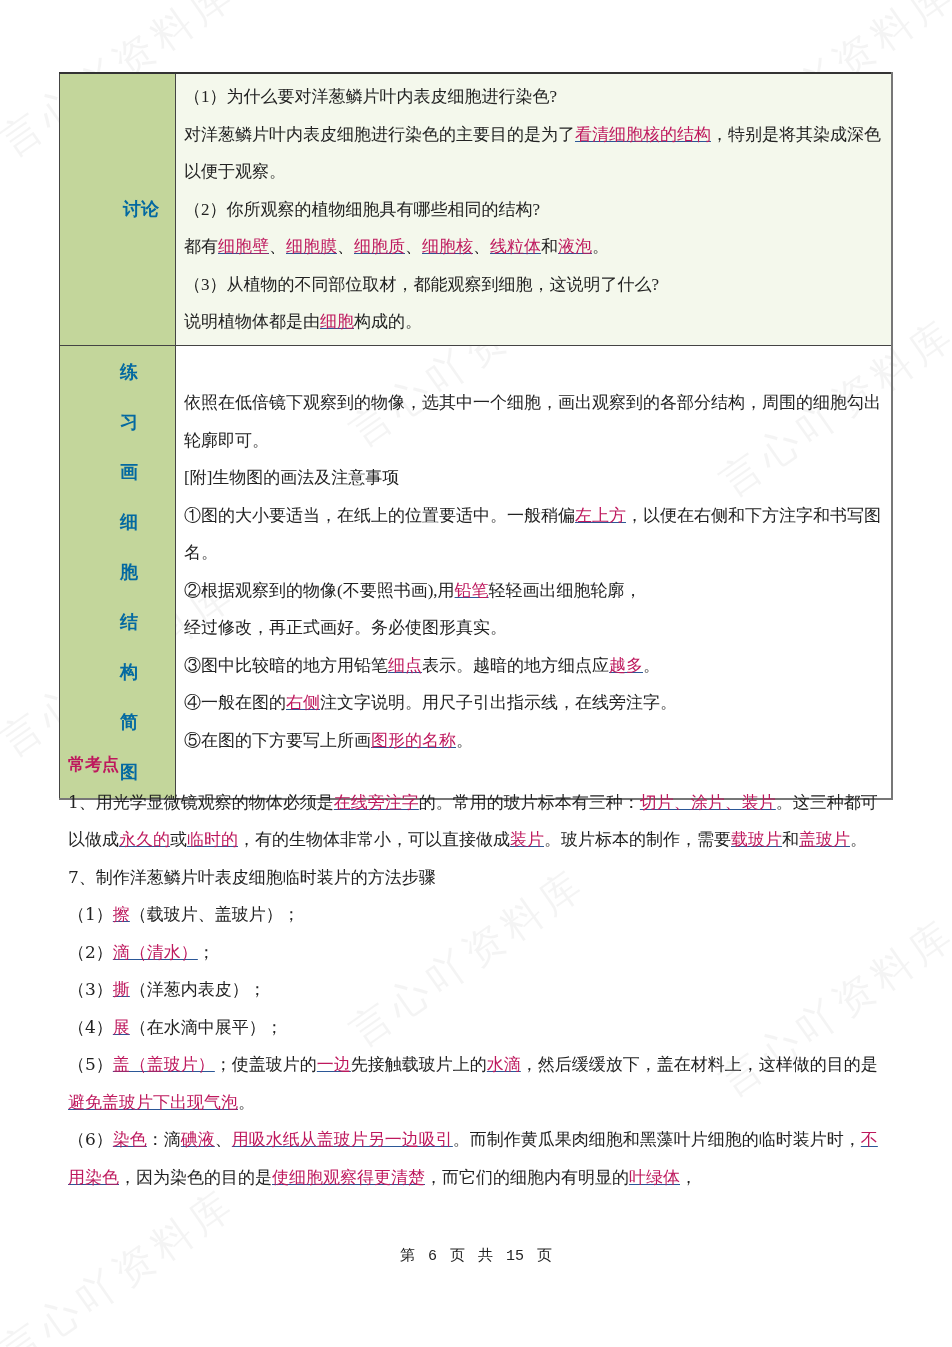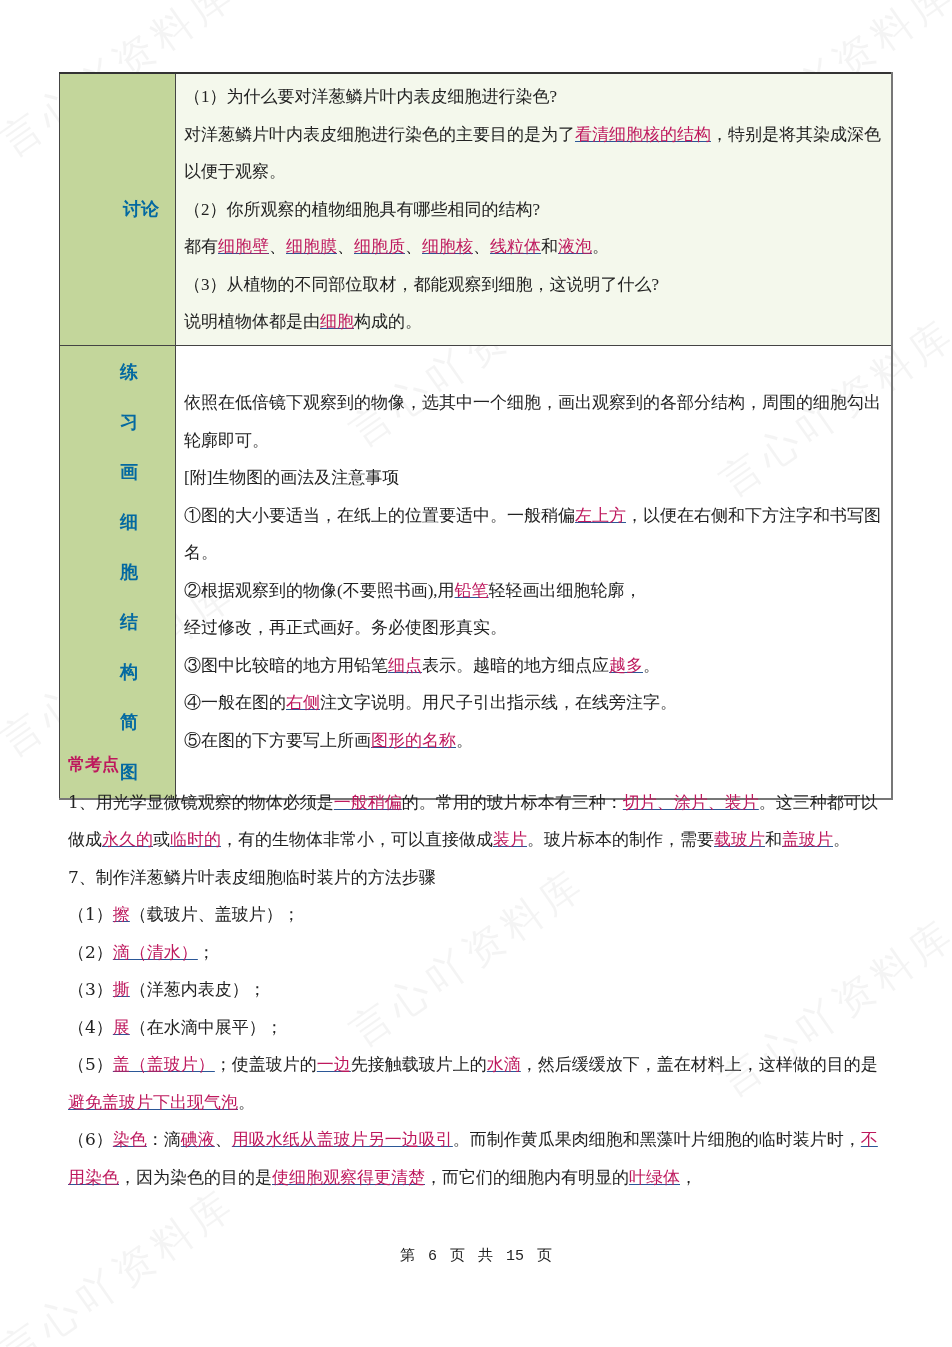--- a/index.html
+++ b/index.html
@@ -83,21 +83,21 @@
           <p><span>④一般在图的</span><span class="kw">右侧</span><span>注文字说明。用尺子引出指示线，在线旁注字。</span></p>
           <p><span>⑤在图的下方要写上所画</span><span class="kw">图形的名称</span><span>。</span></p>
         </td>
   </tr>
 </tbody>
   </table>
 
 <div class="section">
   <p class="heading">常考点</p>
   <div>
-      <p><span>1、用光学显微镜观察的物体必须是</span><span class="kw">一般稍偏</span><span>的。常用的玻片标本有三种：</span><span class="kw">切片、涂片、装片</span><span>。这三种都可以做成</span><span class="kw">永久的</span><span>或</span><span class="kw">临时的</span><span>，有的生物体非常小，可以直接做成</span><span class="kw">装片</span><span>。玻片标本的制作，需要</span><span class="kw">载玻片</span><span>和</span><span class="kw">盖玻片</span><span>。</span></p>
+      <p><span>1、用光学显微镜观察的物体必须是</span><span class="kw">在线旁注字</span><span>的。常用的玻片标本有三种：</span><span class="kw">切片、涂片、装片</span><span>。这三种都可以做成</span><span class="kw">永久的</span><span>或</span><span class="kw">临时的</span><span>，有的生物体非常小，可以直接做成</span><span class="kw">装片</span><span>。玻片标本的制作，需要</span><span class="kw">载玻片</span><span>和</span><span class="kw">盖玻片</span><span>。</span></p>
       <p><span>7、制作洋葱鳞片叶表皮细胞临时装片的方法步骤</span></p>
       <p><span>（1）</span><span class="kw">擦</span><span>（载玻片、盖玻片）；</span></p>
       <p><span>（2）</span><span class="kw">滴（清水）</span><span>；</span></p>
       <p><span>（3）</span><span class="kw">撕</span><span>（洋葱内表皮）；</span></p>
       <p><span>（4）</span><span class="kw">展</span><span>（在水滴中展平）；</span></p>
       <p><span>（5）</span><span class="kw">盖（盖玻片）</span><span>；使盖玻片的</span><span class="kw">一边</span><span>先接触载玻片上的</span><span class="kw">水滴</span><span>，然后缓缓放下，盖在材料上，这样做的目的是</span><span class="kw">避免盖玻片下出现气泡</span><span>。</span></p>
       <p><span>（6）</span><span class="kw">染色</span><span>：滴</span><span class="kw">碘液</span><span>、</span><span class="kw">用吸水纸从盖玻片另一边吸引</span><span>。而制作黄瓜果肉细胞和黑藻叶片细胞的临时装片时，</span><span class="kw">不用染色</span><span>，因为染色的目的是</span><span class="kw">使细胞观察得更清楚</span><span>，而它们的细胞内有明显的</span><span class="kw">叶绿体</span><span>，</span></p>
     </div>
 </div>
 

